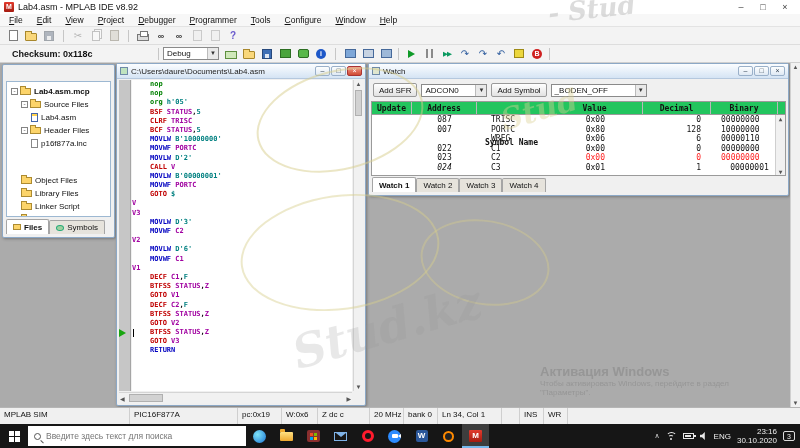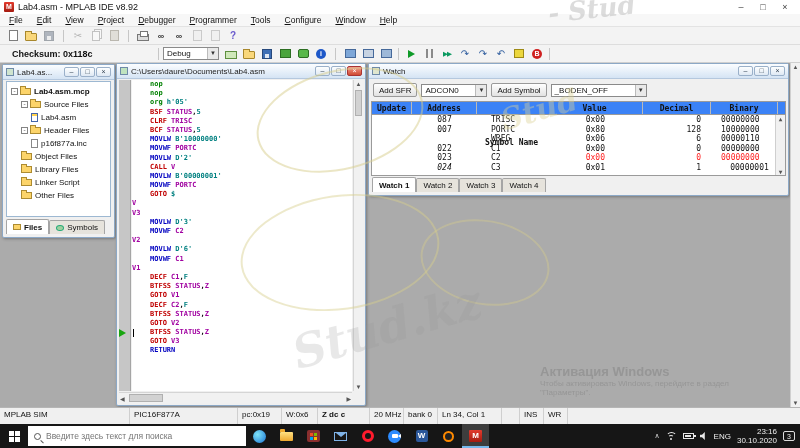--- a/index.html
+++ b/index.html
@@ -84,21 +84,21 @@
 .evs{position:absolute;top:16px;right:2px;width:10px;bottom:14px;background:#f1f1f1;border-left:1px solid #d5d5d5;font-size:6px;color:#555;text-align:center}
 .evs .th{position:absolute;top:10px;left:1px;right:1px;height:26px;background:#d2d2d2;border:1px solid #b0b0b0}
 .ehs{position:absolute;left:2px;right:13px;bottom:2px;height:11px;background:#f1f1f1;border-top:1px solid #d5d5d5;font-size:6px;color:#555}
 .ehs .al{position:absolute;left:1px;top:2px}.ehs .ar2{position:absolute;right:1px;top:2px}
 .ehs .th{position:absolute;left:10px;top:1px;width:34px;height:8px;background:#d2d2d2;border:1px solid #b0b0b0}
 
 .wtool{position:absolute;top:16px;left:2px;right:2px;height:20px;display:flex;align-items:center;gap:4px;padding:0 2px;font-size:8px}
 .btn3d{height:14px;padding:0 5px;background:linear-gradient(#fff,#e2e2e2);border:1px solid #999;border-radius:2px;display:flex;align-items:center}
 .combo.w1{width:66px}.combo.w2{width:96px}
 .wtable{position:absolute;left:2px;top:37px;right:2px;bottom:19px;background:#fff;border:1px solid #9a9a9a;font-family:"DejaVu Sans Mono","Liberation Mono",monospace;font-size:8px;overflow:hidden}
-.whead{display:flex;height:13px;background:#3b82f6;border-bottom:1px solid #9a9a9a;font-weight:bold}
+.whead{display:flex;height:13px;background:#22c55e;border-bottom:1px solid #9a9a9a;font-weight:bold}
 .whead .hc{border-right:1px solid #b9b9b9;display:flex;align-items:center;justify-content:center}
 .wrow{display:flex;height:9.5px;line-height:9.5px}
 .wrow .c{white-space:nowrap;overflow:hidden}
 .wrow.chg .v{color:#ff1f1f}
 .wvs{position:absolute;top:13px;right:0;bottom:0;width:10px;background:#f1f1f1;border-left:1px solid #cfcfcf;font-size:6px;color:#555;text-align:center}
 .wvs .a1{position:absolute;top:0;left:0;right:0}.wvs .a2{position:absolute;bottom:0;left:0;right:0}
 
 .statusbar{position:absolute;top:407px;left:0;right:0;height:17px;background:#f0f0f0;border-top:1px solid #b5b5b5;display:flex;font-size:8px;z-index:8}
 .seg{border-right:1px solid #cfcfcf;padding:2px 4px;white-space:nowrap;overflow:hidden;flex:none}
 
@@ -287,29 +287,20 @@
         <span class="tbtn">
           <i class="gi break">B</i>
         </span>
       </span>
     <span class="tsep"></span>
   </div>
 
   <div class="mdi">
 
     <div class="win" style="left:2px;top:1px;width:113px;height:174px">
-      <div class="wtitle">
-        <span class="wico"></span>
-        <span>Lab4.as...</span>
-        <span class="wbtns">
-          <span class="wbtn">–</span>
-          <span class="wbtn">□</span>
-          <span class="wbtn">×</span>
-        </span>
-      </div>
       <div class="ptree" id="ptree">
           <div class="trow b" style="padding-left: 2px;">
             <span class="texp">-</span>
             <span class="tfold"></span>
             <span>Lab4.asm.mcp</span>
           </div>
           <div class="trow" style="padding-left: 12px;">
             <span class="texp">-</span>
             <span class="tfold"></span>
             <span>Source Files</span>
@@ -320,21 +311,21 @@
           </div>
           <div class="trow" style="padding-left: 12px;">
             <span class="texp">-</span>
             <span class="tfold"></span>
             <span>Header Files</span>
           </div>
           <div class="trow" style="padding-left: 22px;">
             <span class="tpage"></span>
             <span>p16f877a.inc</span>
           </div>
-          <div class="trow" style="padding-left: 12px;">
+          <div class="trow" style="padding-left: 12px; margin-top: 24px;">
             <span class="tfold"></span>
             <span>Object Files</span>
           </div>
           <div class="trow" style="padding-left: 12px;">
             <span class="tfold"></span>
             <span>Library Files</span>
           </div>
           <div class="trow" style="padding-left: 12px;">
             <span class="tfold"></span>
             <span>Linker Script</span>
@@ -524,21 +515,21 @@
       <div class="a">Активация Windows</div>
       <div class="b">Чтобы активировать Windows, перейдите в раздел "Параметры".</div>
     </div>
   </div>
 
   <div class="statusbar" id="statusbar">
       <span class="seg" style="width: 130px;">MPLAB SIM</span>
       <span class="seg" style="width: 108px;">PIC16F877A</span>
       <span class="seg" style="width: 44px;">pc:0x19</span>
       <span class="seg" style="width: 36px;">W:0x6</span>
-      <span class="seg" style="width: 52px; font-weight: bold;">Z dc c</span>
+      <span class="seg" style="width: 52px;">Z dc c</span>
       <span class="seg" style="width: 34px;">20 MHz</span>
       <span class="seg" style="width: 34px;">bank 0</span>
       <span class="seg" style="width: 64px;">Ln 34, Col 1</span>
       <span class="seg" style="width: 18px;"></span>
       <span class="seg" style="width: 24px;">INS</span>
       <span class="seg" style="width: 24px;">WR</span>
     </div>
 
   <div class="taskbar">
     <span class="start">

